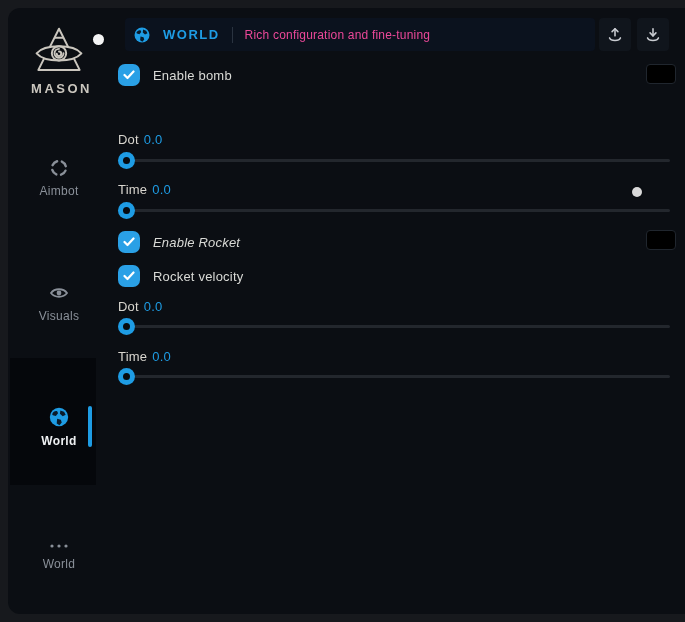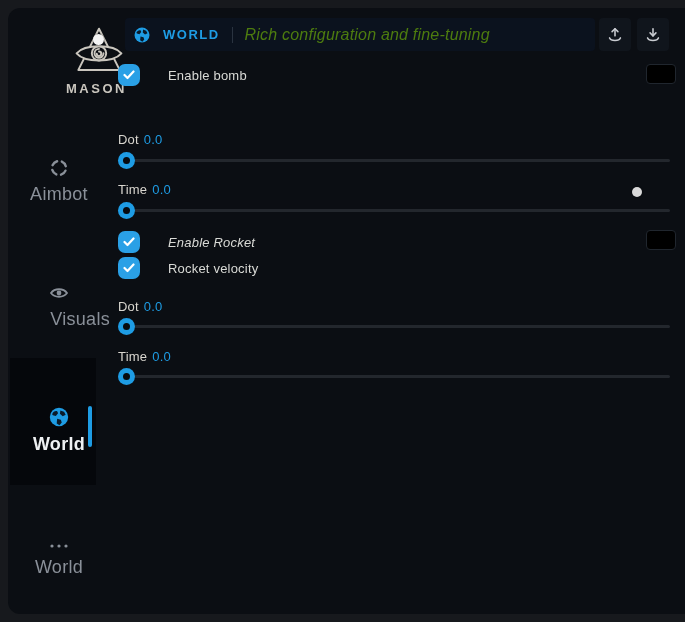--- a/index.html
+++ b/index.html
@@ -2,41 +2,41 @@
 <html><head>
 <meta charset="utf-8">
 <style>
   html,body{margin:0;padding:0;background:#17191d;}
   *{box-sizing:border-box;font-family:"Liberation Sans",sans-serif;}
   #stage{position:relative;width:685px;height:622px;background:#17191d;overflow:hidden;}
   #window{position:absolute;left:8px;top:8px;width:677px;height:606px;background:#0b0e13;
           border-radius:12px 0 0 12px;overflow:hidden;}
   
   #sidebar{position:absolute;left:0;top:0;width:109px;height:100%;}
-  .logo{position:absolute;left:18px;top:18px;width:66px;text-align:left;color:#cac6be;margin-left:40px;}
+  .logo{position:absolute;left:18px;top:18px;width:66px;text-align:right;color:#cac6be;}
   .logo svg{display:block;margin:0 auto;}
   .brand{font-size:13px;font-weight:bold;letter-spacing:2.5px;margin-top:3px;color:#cac6be;}
   .nav-item{position:absolute;left:0;width:102px;text-align:center;color:#8a9099;cursor:default;}
   .nav-item svg{display:block;margin:0 auto 6px auto;}
-  .nav-label{font-size:18px;letter-spacing:.3px;}
+  .nav-label{font-size:12px;letter-spacing:.3px;}
   .active-block{position:absolute;left:2px;top:350px;width:86px;height:127px;background:#05070b;}
   .nav-item.active{color:#eef0f2;}
   .nav-item.active .nav-label{font-weight:bold;}
   .active-bar{position:absolute;left:80px;top:398px;width:4px;height:41px;background:#1e9ce4;border-radius:2px;}
   .cursor-dot{position:absolute;border-radius:50%;background:#f4f4f4;box-shadow:0 0 2px rgba(0,0,0,.6);}
   
   .header-bar{position:absolute;left:117px;top:10px;width:470px;height:33px;background:#0b121e;
               border-radius:4px;display:flex;align-items:center;gap:12px;padding:0 12px 0 8px;}
   .header-title{color:#1e9ce4;font-weight:bold;font-size:13px;letter-spacing:1.5px;}
   .header-divider{width:1px;height:16px;background:#2a3340;}
-  .header-subtitle{color:#4d7c0f;font-size:16px;letter-spacing:.2px;font-style:italic;}
+  .header-subtitle{color:#ec4899;font-size:12px;letter-spacing:.2px;}
   .icon-btn{position:absolute;top:10px;width:32px;height:33px;background:#10151c;border-radius:4px;
             display:flex;align-items:center;justify-content:center;color:#c9ccd1;cursor:default;}
   
-  .cb-row{position:absolute;left:110px;height:22px;display:flex;align-items:center;gap:28px;}
+  .cb-row{position:absolute;left:110px;height:22px;display:flex;align-items:center;gap:13px;}
   .checkbox{width:22px;height:22px;border-radius:7px;background:#2aa0e6;display:flex;
             align-items:center;justify-content:center;}
   .cb-label{color:#d9dad6;font-size:13px;letter-spacing:.2px;}
   .swatch{position:absolute;width:30px;height:20px;background:#000;border:1px solid #20262e;border-radius:4px;}
   .slider-label{position:absolute;left:110px;font-size:13px;color:#d9d6cf;letter-spacing:.2px;}
   .slider-label .val{color:#1e9ce4;margin-left:5px;}
   .slider{position:absolute;left:110px;width:552px;height:17px;}
   .track{position:absolute;left:1px;right:0;top:7px;height:3px;background:#23272d;border-radius:2px;}
   .thumb{position:absolute;left:0;top:0;width:17px;height:17px;border-radius:50%;background:#1e9ce4;}
   .thumb::after{content:"";position:absolute;inset:5px;border-radius:50%;background:#070a0f;}
@@ -62,21 +62,21 @@
 
       <div class="cursor-dot" style="left:85px;top:26px;width:11px;height:11px;"></div>
 
       <div class="nav-item" style="top:150px;">
         <svg width="20" height="20" viewBox="0 0 20 20" fill="none" stroke="#8a9099" stroke-width="2.4" stroke-linecap="round">
           <circle cx="10" cy="10" r="7" stroke-dasharray="6.2 4.8" transform="rotate(22 10 10)"></circle>
         </svg>
         <div class="nav-label">Aimbot</div>
       </div>
 
-      <div class="nav-item" style="top:275px;text-align:right;">
+      <div class="nav-item" style="top:275px;">
         <svg width="20" height="20" viewBox="0 0 20 20" fill="none" stroke="#8a9099" stroke-width="1.8">
           <path d="M2 10 C5.5 5 14.5 5 18 10 C14.5 15 5.5 15 2 10 Z"></path>
           <circle cx="10" cy="10" r="2.4" fill="#8a9099" stroke="none"></circle>
         </svg>
         <div class="nav-label">Visuals</div>
       </div>
 
       <div class="active-block"></div>
       <div class="nav-item active" style="top:398px;">
         <svg width="22" height="22" viewBox="0 0 24 24">
@@ -158,21 +158,21 @@
     <div class="cb-row" style="top:223px;font-style:italic;">
       <div class="checkbox">
         <svg width="12" height="10" viewBox="0 0 12 10" fill="none" stroke="#ffffff" stroke-width="2.2" stroke-linecap="round" stroke-linejoin="round">
             <path d="M1.5 5 L4.5 8 L10.5 1.5"></path>
           </svg>
       </div>
       <span class="cb-label">Enable Rocket</span>
     </div>
     <div class="swatch" style="left:638px;top:222px;"></div>
 
-    <div class="cb-row" style="top:249px;">
+    <div class="cb-row" style="top:257px;">
       <div class="checkbox">
         <svg width="12" height="10" viewBox="0 0 12 10" fill="none" stroke="#ffffff" stroke-width="2.2" stroke-linecap="round" stroke-linejoin="round">
             <path d="M1.5 5 L4.5 8 L10.5 1.5"></path>
           </svg>
       </div>
       <span class="cb-label">Rocket velocity</span>
     </div>
 
     <div class="slider-label" style="top:291px;">
       <span>Dot</span><span class="val">0.0</span>

